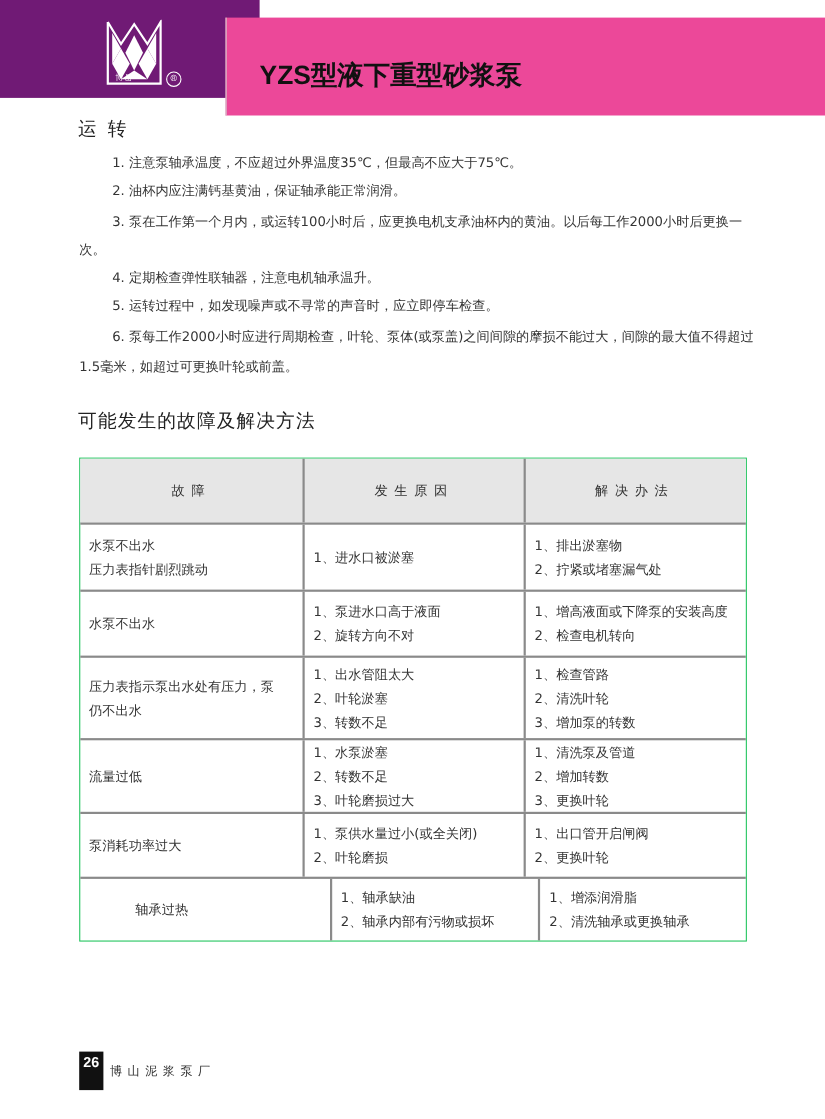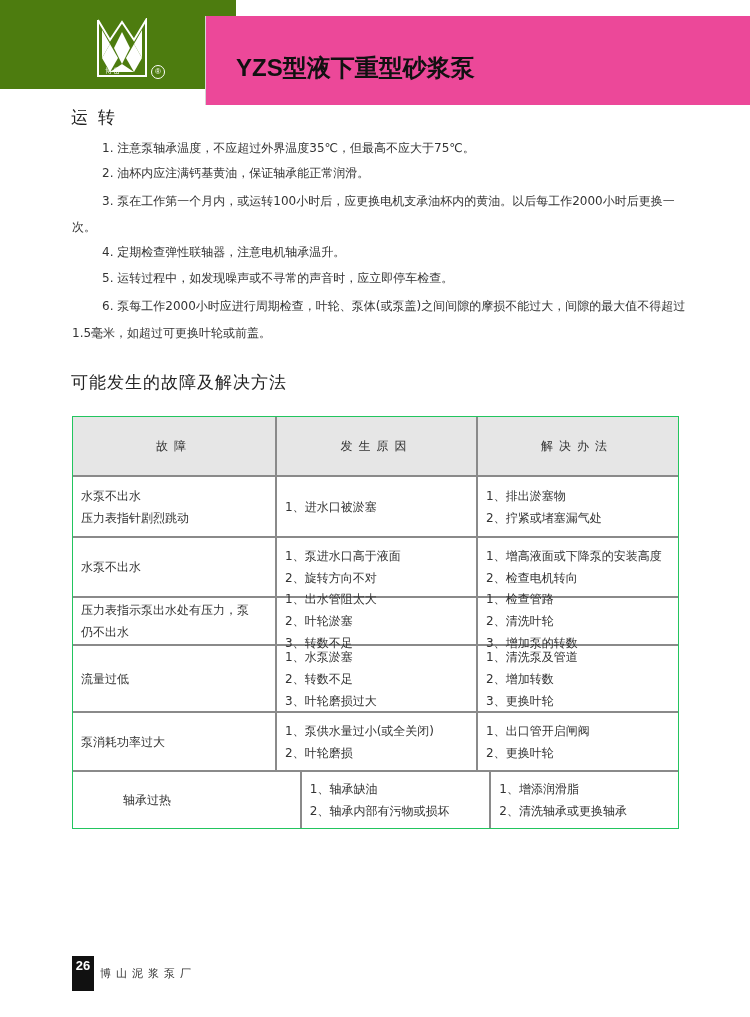--- a/index.html
+++ b/index.html
@@ -1,21 +1,21 @@
 <!DOCTYPE html>
 <html><head>
   <meta charset="utf-8">
   <style>
     * { margin: 0; padding: 0; box-sizing: border-box; }
     html, body { width: 750px; height: 1017px; background: #ffffff; overflow: hidden; }
     body { position: relative; font-family: "DejaVu Sans", "Liberation Sans", sans-serif; color: #2a2a2a; }
 
     .header-left {
       position: absolute; left: 0; top: 0; width: 236px; height: 89px;
-      background: #4d7c0f;
+      background: #701a75;
     }
     .logo { position: absolute; left: 96px; top: 18px; width: 52px; height: 62px; }
     .logo-reg {
       position: absolute; left: 151px; top: 65px; width: 14px; height: 14px;
       border: 1.5px solid #fff; border-radius: 50%; color: #fff;
       font-size: 8px; line-height: 11px; text-align: center; font-family: "Liberation Sans", sans-serif;
     }
     .logo-text {
       position: absolute; left: 105px; top: 66px; font-size: 7px; color: #fff; letter-spacing: 1px;
     }
@@ -57,21 +57,21 @@
       padding: 0 8px;
     }
     .tcell + .tcell { border-left: 2px solid #8a8a8a; }
     .c1 { width: 202px; }
     .c2 { width: 201px; }
     .c3 { width: 200px; }
     .thead { background: #e6e6e6; height: 58px; }
     .thead .tcell { align-items: center; letter-spacing: 6px; font-size: 12px; color: #333; }
     .r1 { height: 61px; }
     .r2 { height: 60px; }
-    .r3 { height: 48px; }
+    .r3 { height: 75px; }
     .r4 { height: 67px; }
     .r5 { height: 59px; }
     .r6 { height: 58px; padding-left: 36px; }
     .r6 .c1 { padding-left: 14px; }
 
     .footer {
       position: absolute; left: 72px; top: 956px; display: flex; align-items: center;
     }
     .page-num {
       background: #111; color: #fff; font-size: 13px; font-weight: bold; width: 22px; height: 35px;

